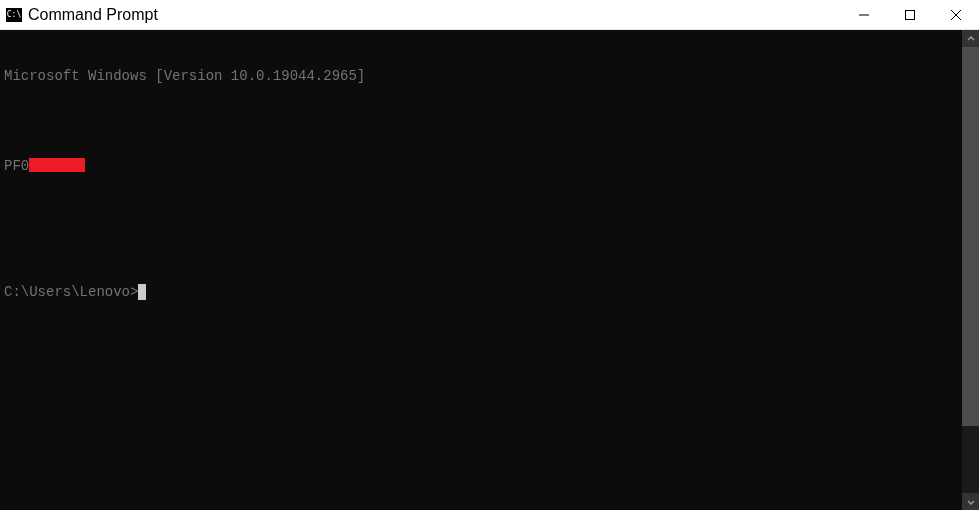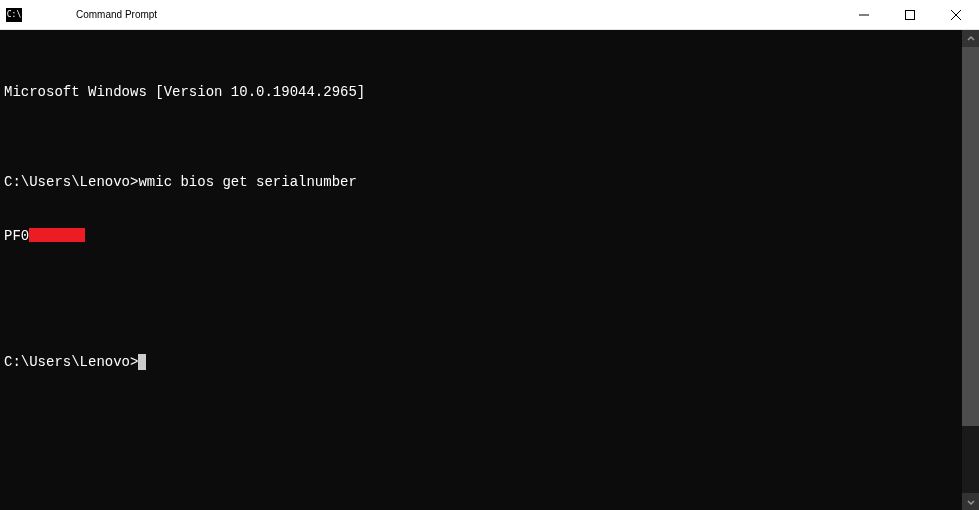--- a/index.html
+++ b/index.html
@@ -39,23 +39,22 @@
       align-items: center;
       justify-content: center;
       color: #ffffff;
       font-size: 8px;
       font-family: Consolas, monospace;
       line-height: 1;
       letter-spacing: 0;
       padding-top: 1px;
     }
     .titlebar-title {
-      font-size: 10px;
+      font-size: 16px;
       color: #000000;
-      margin-left: 48px;
     }
     .window-controls {
       display: flex;
       height: 100%;
     }
     .window-control {
       width: 46px;
       height: 100%;
       display: flex;
       align-items: center;
@@ -67,25 +66,25 @@
       height: 10px;
     }
     .terminal-wrapper {
       flex: 1;
       display: flex;
       background: #0c0c0c;
       min-height: 0;
     }
     .terminal {
       flex: 1;
-      color: #ffffff;
+      color: #737373;
       font-family: Consolas, "Courier New", monospace;
       font-size: 14px;
       line-height: 18px;
-      padding: 17px 4px;
+      padding: 1px 4px;
       white-space: pre;
       overflow: hidden;
       border-radius: 28px;
     }
     .scrollbar {
       width: 17px;
       background: #1a1a1a;
       display: flex;
       flex-direction: column;
       flex-shrink: 0;
@@ -160,21 +159,20 @@
         <line x1="10" y1="0" x2="0" y2="10" stroke="#000" stroke-width="1"></line>
       </svg>
     </div>
   </div>
 </div>
 
 <div class="terminal-wrapper">
   <div class="terminal">
     <span class="term-line">Microsoft Windows [Version 10.0.19044.2965]</span>
     <span class="term-line"></span>
-    <span class="term-line"><span>C:\Users\Lenovo&gt;</span><span>wmic bios get serialnumber</span></span>
     <span class="term-line"><span>PF0</span><span class="redaction"></span></span>
     <span class="term-line"></span>
     <span class="term-line"></span>
     <span class="term-line"><span>C:\Users\Lenovo&gt;</span><span class="cursor-block"></span></span>
   </div>
   <div class="scrollbar">
     <div class="scroll-arrow">
       <svg viewBox="0 0 8 8">
         <polyline points="1,5 4,2 7,5" stroke="#999" stroke-width="1.5" fill="none"></polyline>
       </svg>

